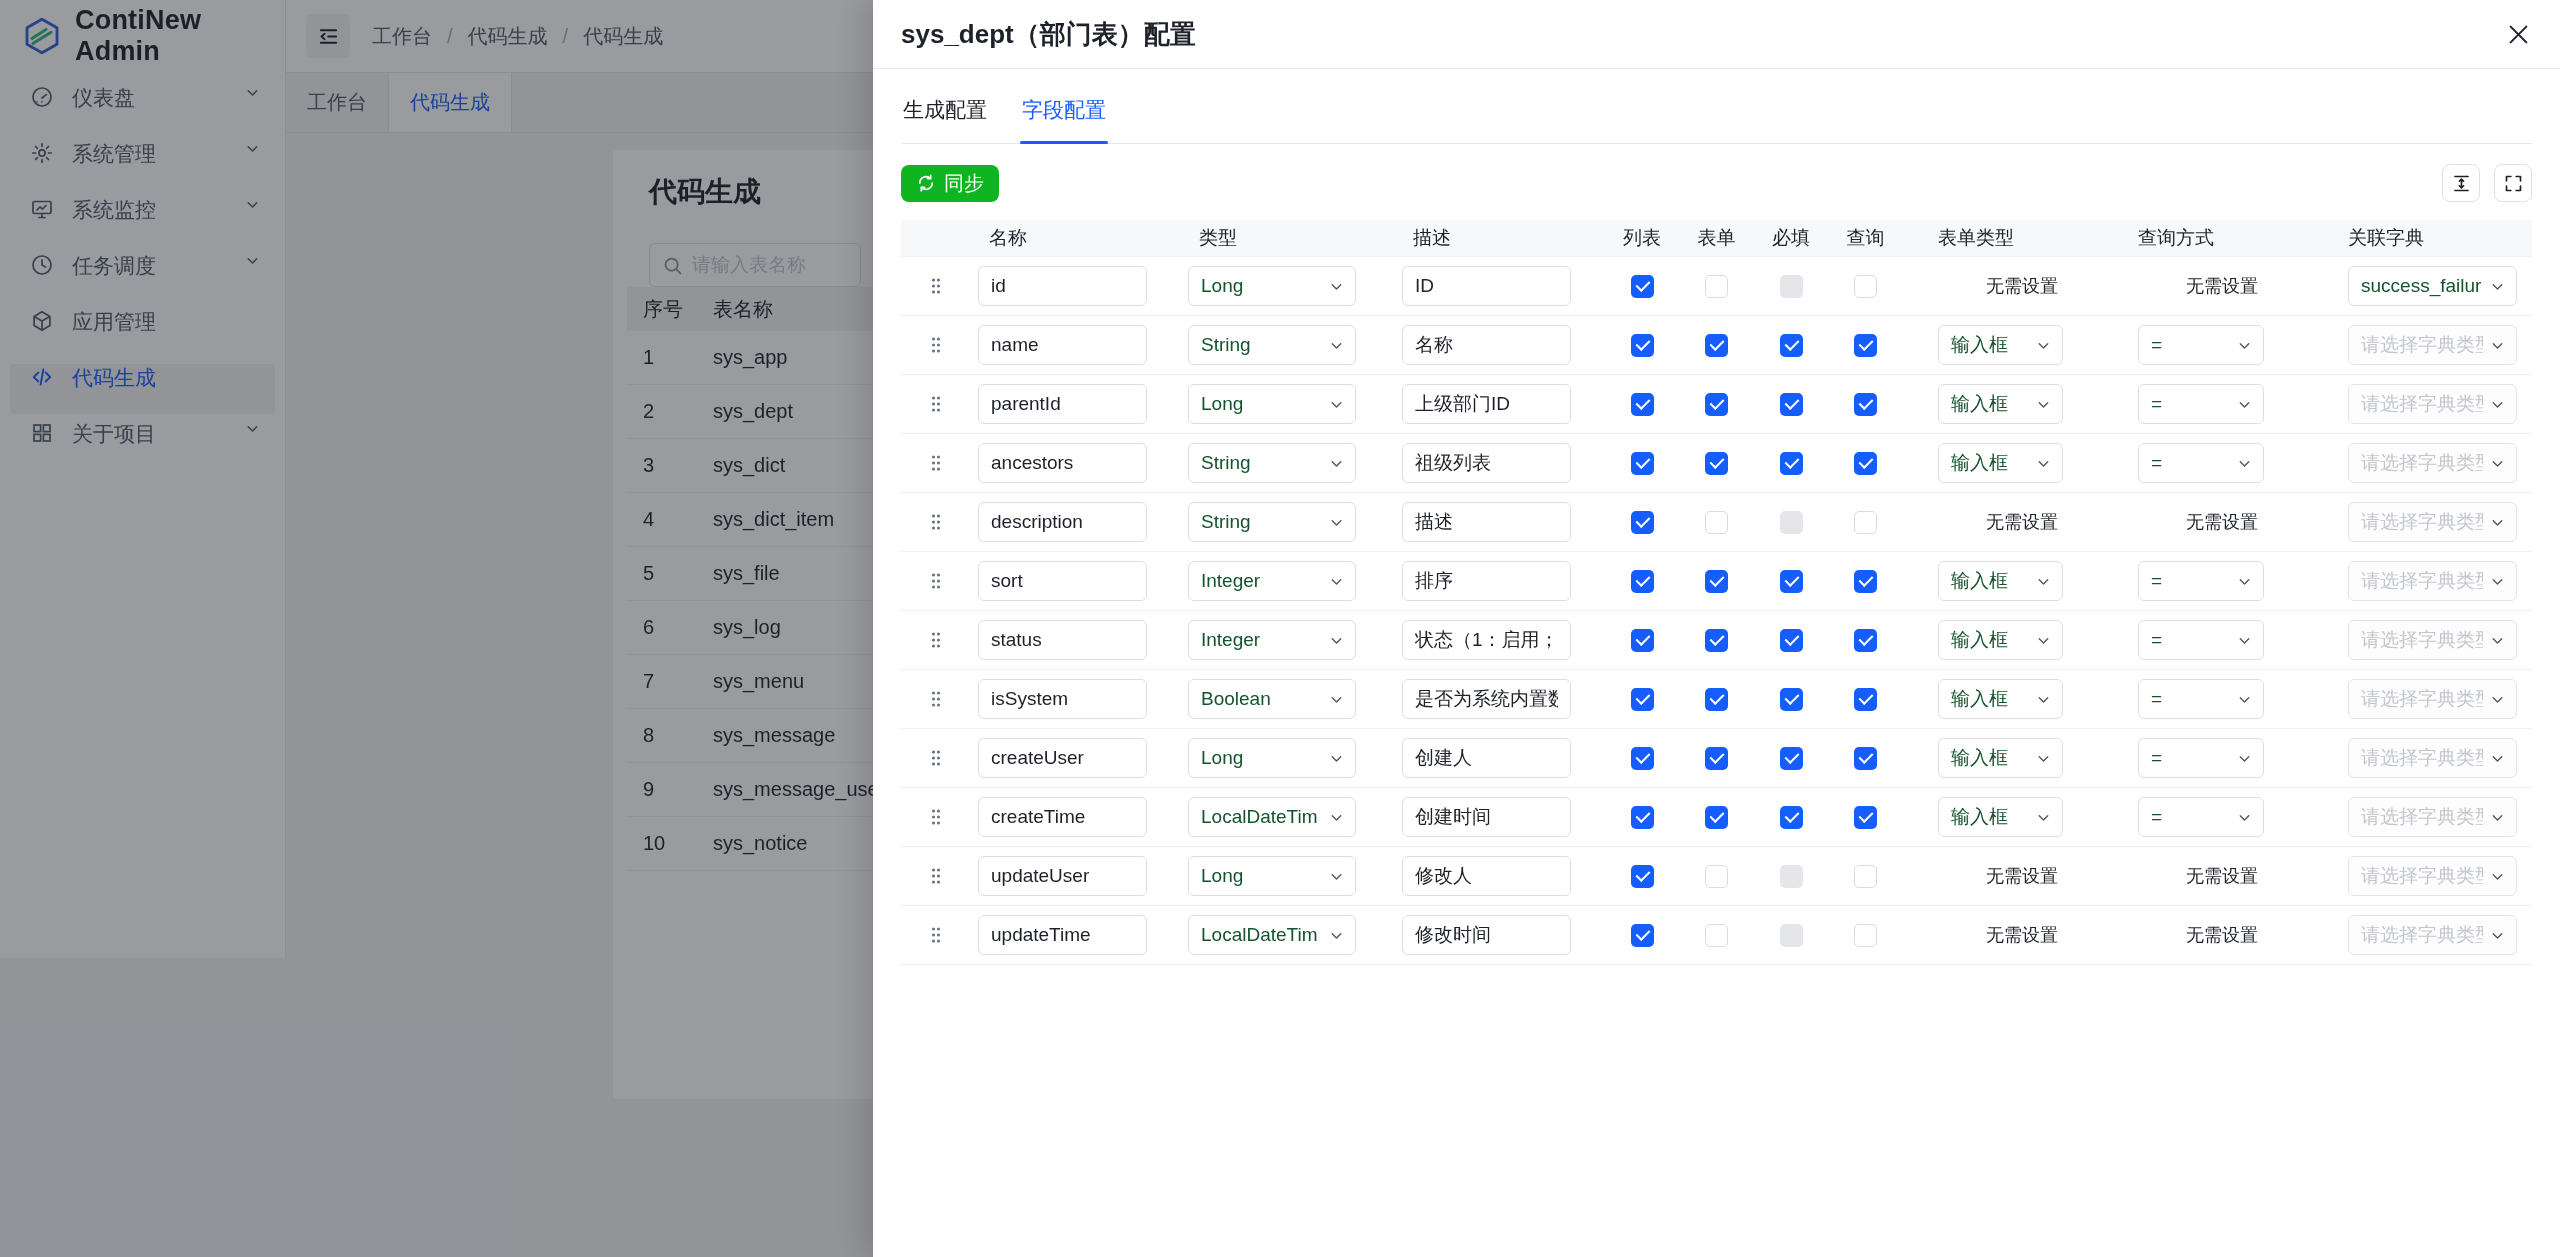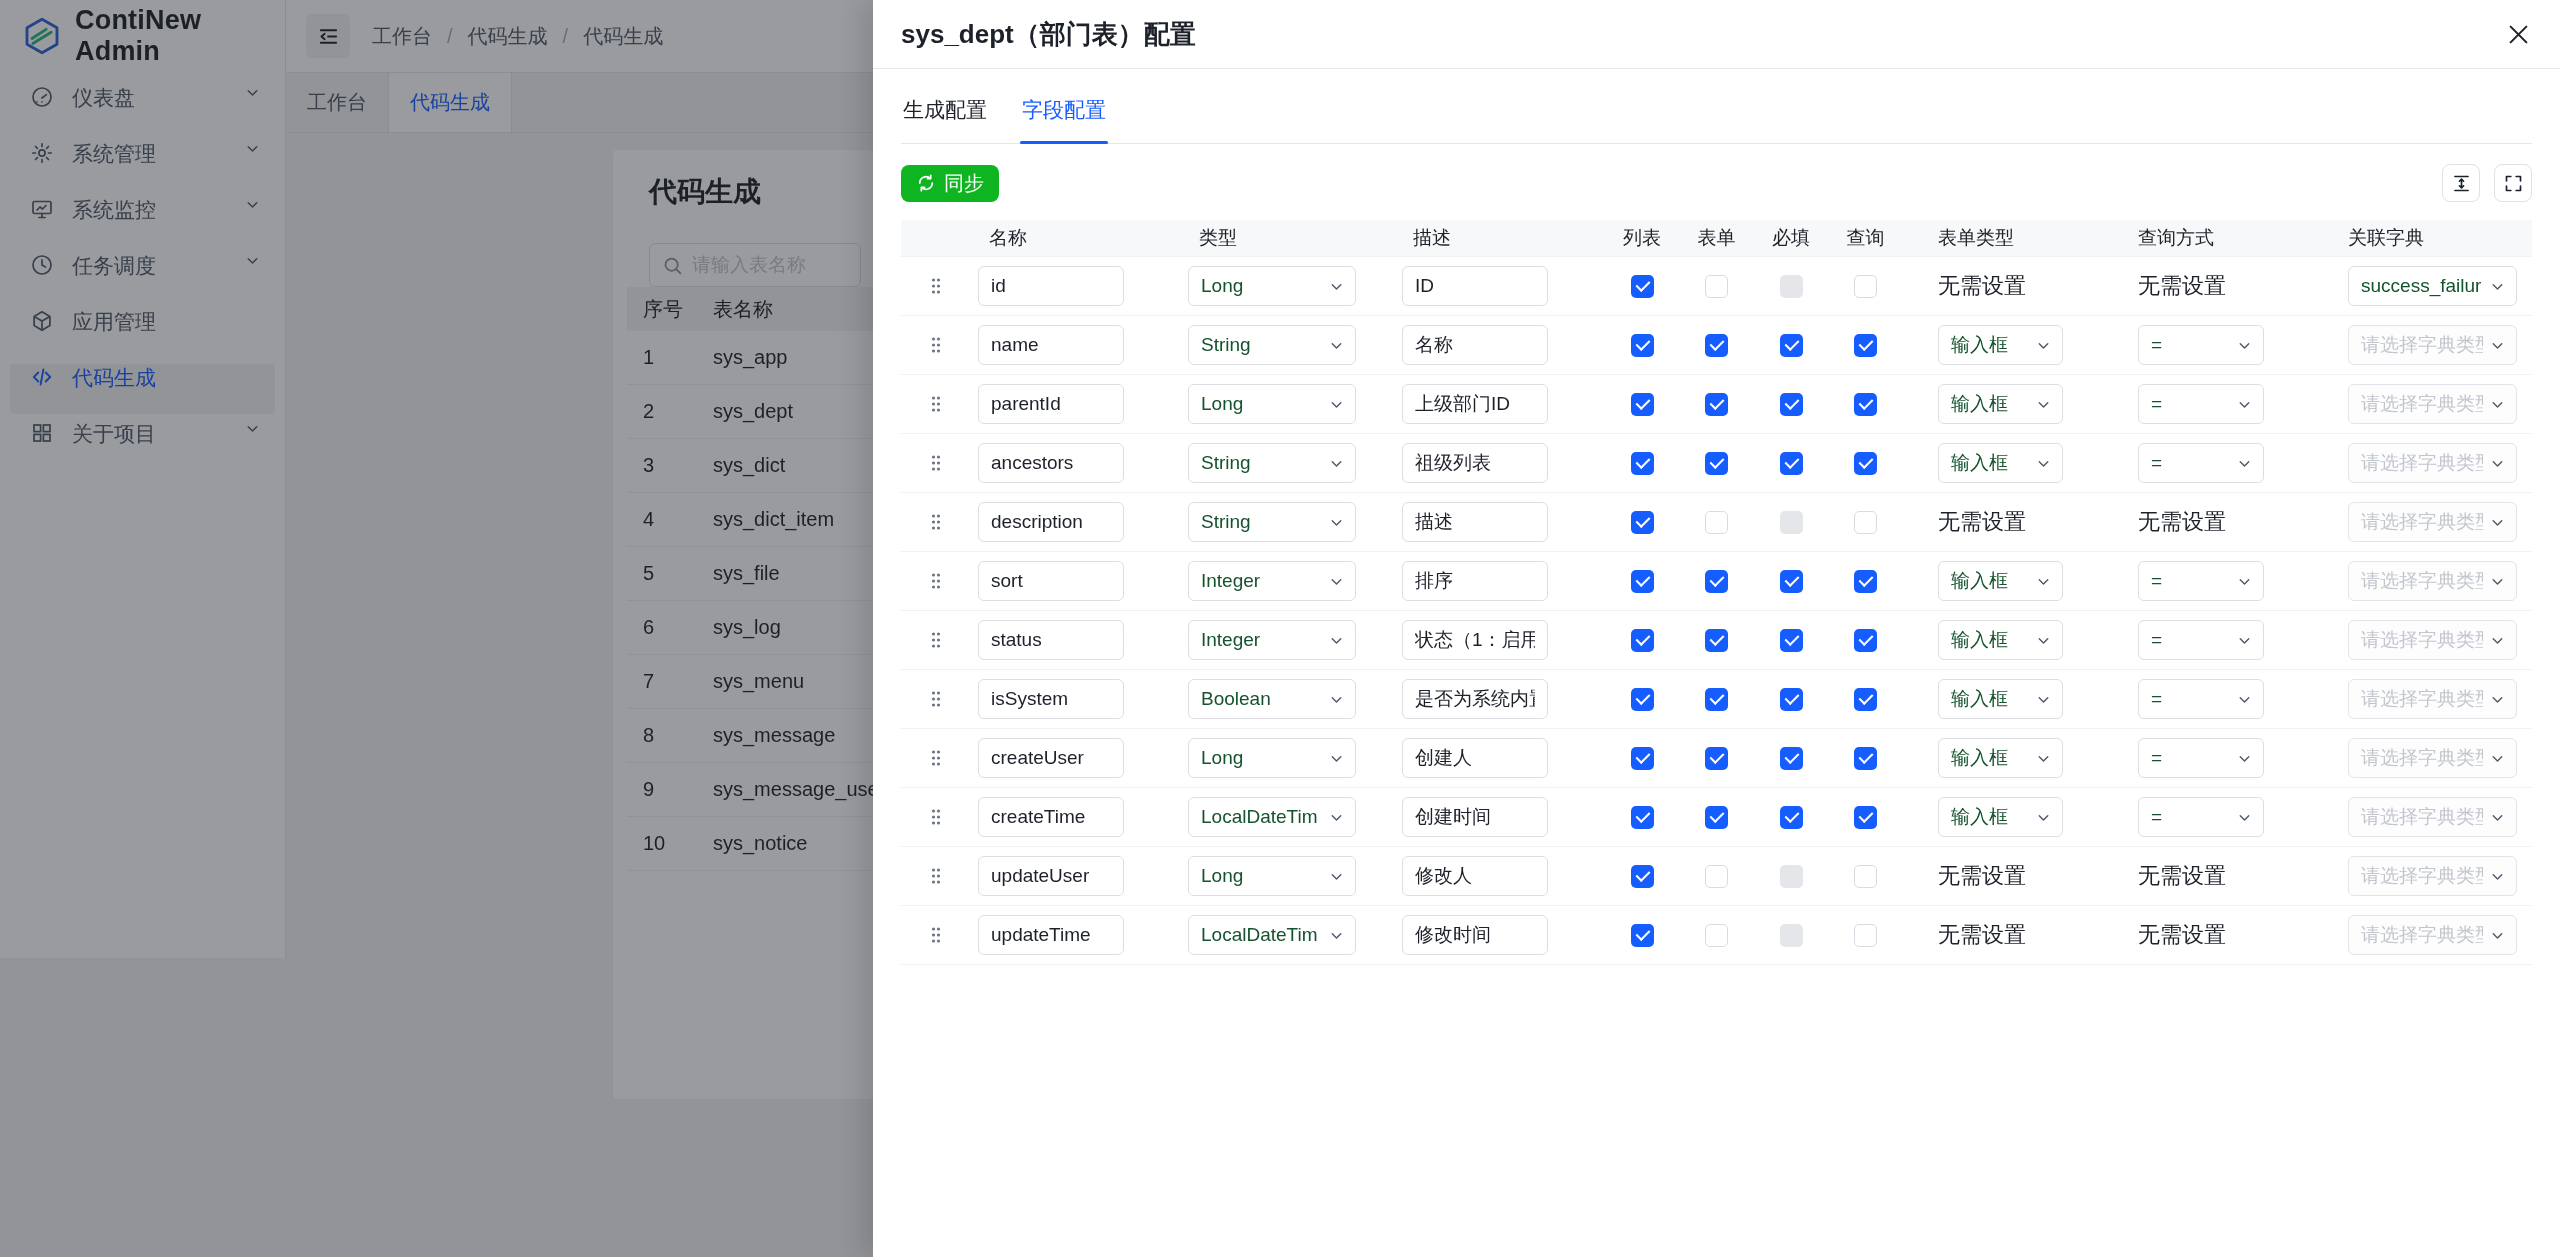--- a/index.html
+++ b/index.html
@@ -81,29 +81,29 @@
     align-items:center; }
   .ft-header { height:37px; background:#f7f8fa; border-bottom:1px solid #f0f1f3; font-size:19px; color:#1d2129; }
   .ft-row { height:59px; border-bottom:1px solid #f0f1f3; }
   .ftc { overflow:hidden; white-space:nowrap; }
   .pad18 { padding-left:18px; }
   .pad35 { padding-left:35px; }
   .pad7  { padding-left:7px; }
   .center { text-align:center; display:flex; justify-content:center; align-items:center; }
   .handle-cell { display:flex; justify-content:center; color:#6b7482; cursor:grab; }
 
-  .fld-input { width:146px; height:40px; border:1px solid #dcdee3; border-radius:6px; padding:0 12px;
+  .fld-input { width:169px; height:40px; border:1px solid #dcdee3; border-radius:6px; padding:0 12px;
     font-size:19px; color:#1d2129; font-family:inherit; outline:none; background:#fff; }
   .sel { height:40px; border:1px solid #dcdee3; border-radius:6px; background:#fff; display:inline-flex;
     align-items:center; padding:0 10px 0 12px; gap:6px; cursor:pointer; }
   .sel-text { flex:1; font-size:19px; color:#14532d; overflow:hidden; white-space:nowrap; }
   .sel .sel-chev { color:#4e5969; flex:0 0 auto; }
   .sel.dis { background:#fdfdfe; border-color:#e2e4e9; cursor:not-allowed; }
   .sel-text.muted { color:#c2c6cd; }
-  .no-set { font-size:22px; color:#1d2129; }
+  .no-set { font-size:18px; color:#1d2129;margin-left:48px; }
 
   .cb { width:23px; height:23px; border-radius:5px; display:inline-block; position:relative; cursor:pointer; }
   .cb.checked { background:var(--primary,#165dff); }
   .cb.checked::after { content:""; position:absolute; left:8px; top:3.5px; width:6px; height:11px;
     border-right:2.5px solid #fff; border-bottom:2.5px solid #fff; transform:rotate(45deg); }
   .cb.unchecked { background:#fff; border:1.5px solid #d8dbe1; }
   .cb.disabled { background:#e5e6ea; cursor:not-allowed; }
 
   .drawer-footer { position:absolute; left:0; bottom:0; width:100%; height:67px; border-top:1px solid #e5e6eb;
     display:flex; align-items:center; justify-content:flex-end; gap:23px; padding:0 24px; background:#fff; }

